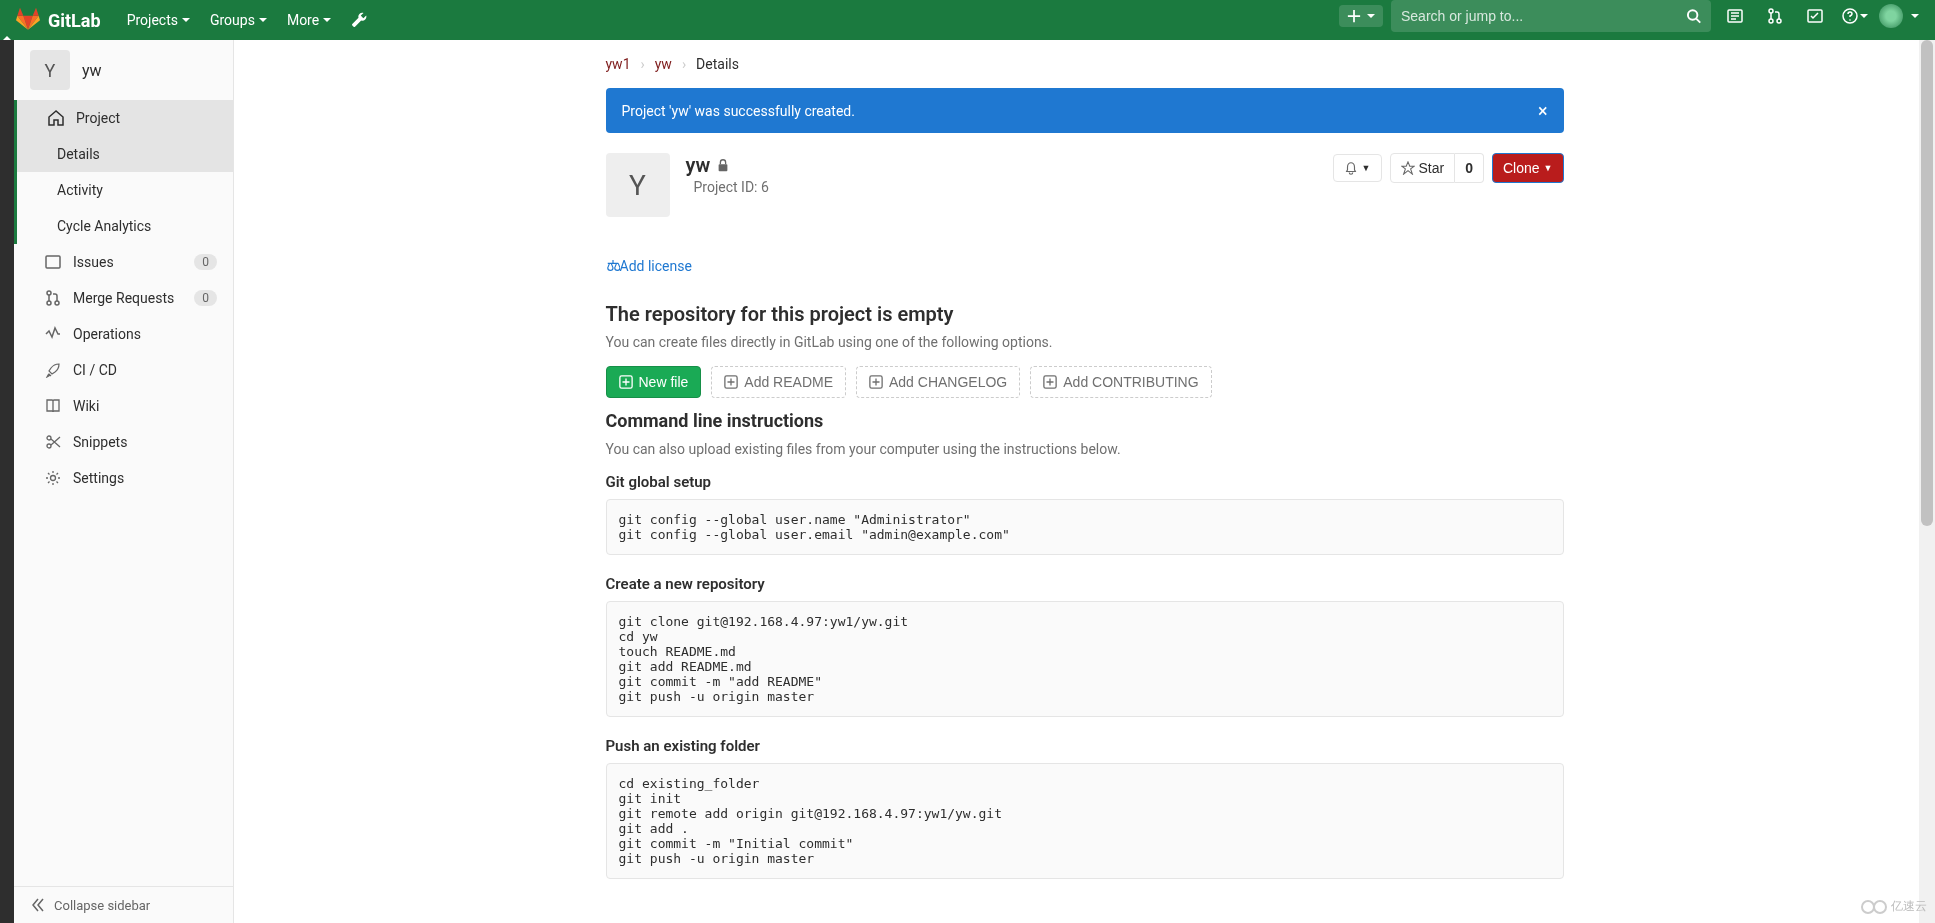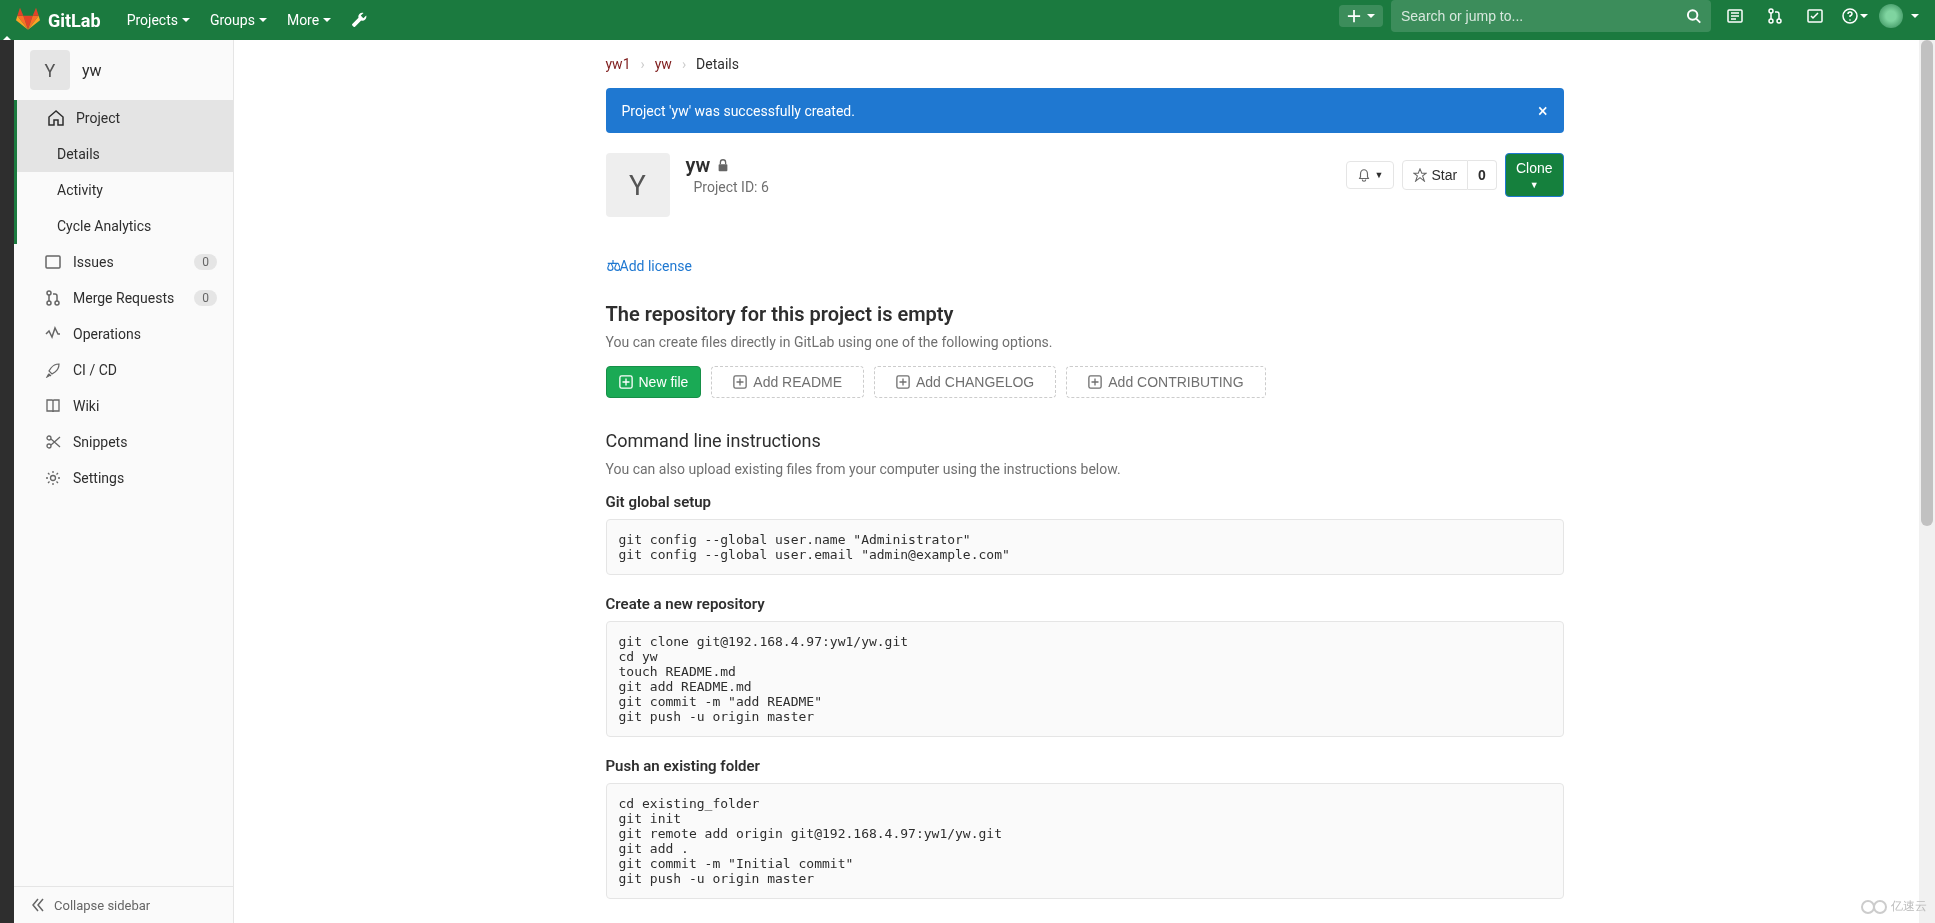--- a/index.html
+++ b/index.html
@@ -63,35 +63,35 @@
     .big-avatar { width: 64px; height: 64px; background: #eee; border-radius: 4px; display: flex; align-items: center; justify-content: center; font-size: 28px; color: #555; margin-right: 16px; }
     .project-info h1 { font-size: 20px; font-weight: 600; display: flex; align-items: center; gap: 6px; }
     .lock-icon-sm { width: 14px; height: 14px; fill: #666; }
     .project-id { font-size: 14px; color: #707070; margin-top: 2px; padding-left: 8px; }
     .project-actions { margin-left: auto; display: flex; gap: 8px; align-items: center; }
     .btn { border: 1px solid #e5e5e5; background: white; padding: 6px 10px; border-radius: 4px; font-size: 14px; cursor: pointer; display: flex; align-items: center; gap: 4px; color: #2e2e2e; }
     .btn svg { width: 14px; height: 14px; fill: #666; }
     .btn-group { display: flex; }
     .btn-group .btn:first-child { border-radius: 4px 0 0 4px; }
     .btn-group .btn.count { border-left: none; border-radius: 0 4px 4px 0; font-weight: 600; }
-    .btn-primary { background: #15803d; color: white; border-color: #1f78d1; flex-direction: column; }
+    .btn-primary { background: #b91c1c; color: white; border-color: #1f78d1; }
     
     .add-license { color: #1f78d1; font-size: 14px; display: flex; align-items: center; gap: 0; margin-bottom: 28px; cursor: pointer; margin-top: 41px;}
     .add-license svg { width: 14px; height: 14px; fill: #1f78d1; }
     
     h2.section-title { font-size: 20px; font-weight: 600; margin-bottom: 8px; }
     p.subtitle { color: #707070; margin-bottom: 16px; font-size: 14px;}
     
-    .file-buttons { display: flex; gap: 10px; margin-bottom: 32px; }
+    .file-buttons { display: flex; gap: 10px; margin-bottom: 12px; }
     .btn-success { background: #1aaa55; color: white; border: 1px solid #168f48; padding: 7px 12px; border-radius: 4px; font-size: 14px; cursor: pointer; display:flex; align-items:center; gap:6px;}
     .btn-success svg { width: 14px; height: 14px; fill: white; }
-    .btn-dash { border: 1px dashed #ccc; background: white; padding: 7px 21px; border-radius: 4px; font-size: 14px; color: #707070; cursor: pointer; display:flex; align-items:center; gap:6px;}
+    .btn-dash { border: 1px dashed #ccc; background: white; padding: 7px 12px; border-radius: 4px; font-size: 14px; color: #707070; cursor: pointer; display:flex; align-items:center; gap:6px;}
     .btn-dash svg { width: 14px; height: 14px; fill: #707070; }
     
-    h3.inst-title { font-size: 18px; font-weight: 400; margin-bottom: 10px; }
+    h3.inst-title { font-size: 18px; font-weight: 700; margin-bottom: 10px; }
     p.setup-title { font-weight: 600; font-size: 15px; margin-bottom: 8px; margin-top: 6px;}
     pre.code { background: #fafafa; border: 1px solid #e5e5e5; border-radius: 4px; padding: 12px; font-family: "SFMono-Regular", Menlo, monospace; font-size: 13px; color: #2e2e2e; white-space: pre; overflow-x: auto; margin-bottom: 20px;}
     
     .watermark { position: fixed; bottom: 8px; right: 8px; font-size: 12px; color: #bbb; display: flex; align-items: center; gap: 4px;}
     .watermark-ring { width:14px; height:14px; border:2px solid #ccc; border-radius:50%; display:inline-block;}
     .scroll-gutter { position: fixed; right: 0; top: 40px; bottom: 0; width: 16px; background: #f1f1f1;}
     .scroll-thumb { position: absolute; top: 0; left: 2px; right: 2px; height: 55%; background: #c1c1c1; border-radius: 7px;}
   </style>
 </head>
 <body>

